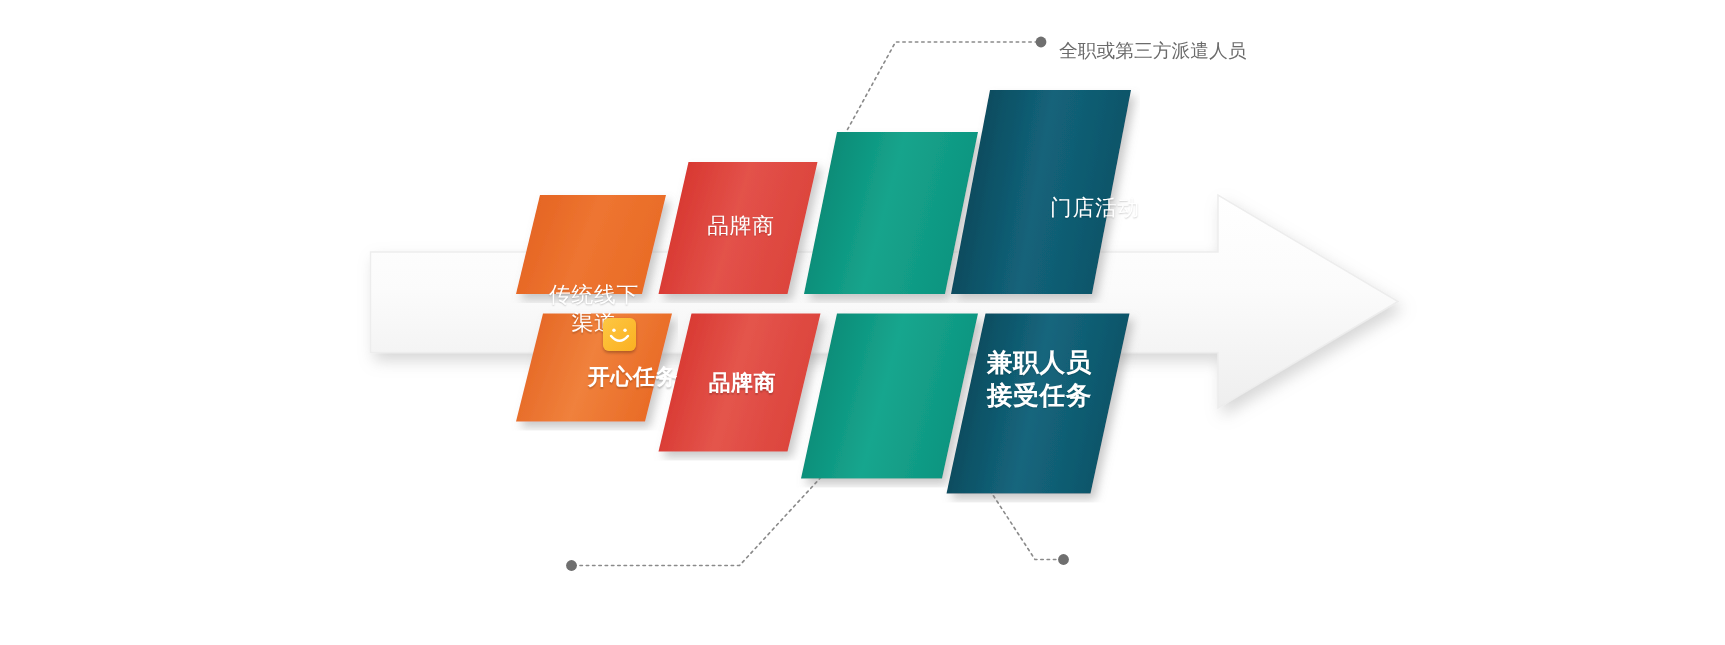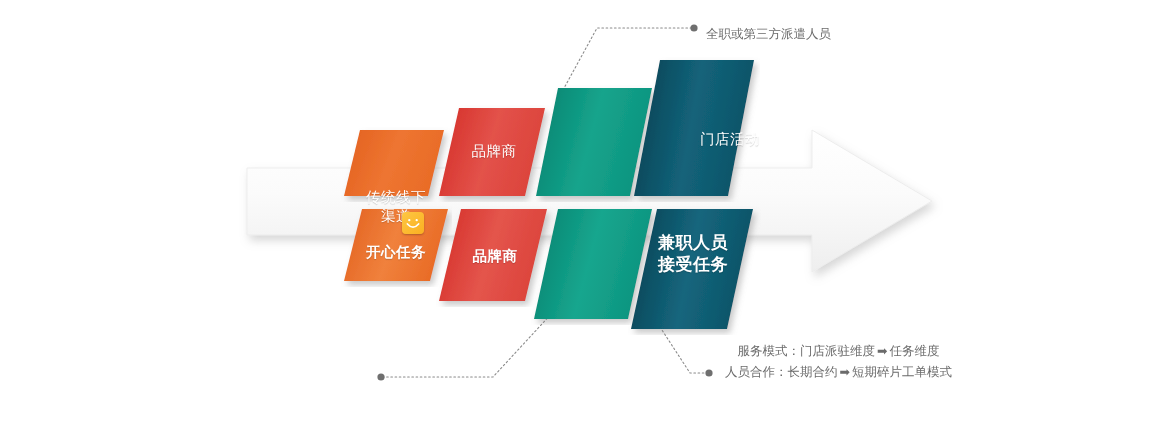--- a/index.html
+++ b/index.html
@@ -63,21 +63,20 @@
   }
   .app-icon svg { display: block; }
 
   
   .annot {
     position: absolute;
     color: #6b6b6b;
     font-size: 12.5px;
     line-height: 21px;
     white-space: nowrap;
-    text-align: center;
   }
   .annot .line { display: block; }
   .arrow-glyph { font-family: "DejaVu Sans", sans-serif; padding: 0 2px; }
 
   .connector-layer {
     position: absolute; left: 0; top: 0;
     width: 1150px; height: 430px;
   }
 </style>
 </head>
@@ -217,21 +216,21 @@
 
       <div class="app-icon" style="left:62px; top:9px;">
         <svg viewBox="0 0 22 22" width="22" height="22">
           <rect x="0" y="0" width="22" height="22" rx="4" fill="none"></rect>
           <circle cx="7.3" cy="8.2" r="1.15" fill="#ffffff"></circle>
           <circle cx="14.7" cy="8.2" r="1.15" fill="#ffffff"></circle>
           <path d="M 5.4,12.0 Q 11,18.4 16.6,12.0" fill="none" stroke="#ffffff" stroke-width="1.7" stroke-linecap="round"></path>
         </svg>
       </div>
 
-      <div class="tile-label" style="top:40px; font-size:14.5px;">
+      <div class="tile-label" style="top:40px; font-size:14.5px;text-align:right;">
         <span>开心任务</span>
       </div>
     </div>
 
     <div class="tile" style="left:435px; top:203px; width:120px; height:104px;">
       <svg class="tile-shape" viewBox="0 0 120 104">
         <defs>
           <linearGradient id="gRdB" x1="0" y1="0" x2="1" y2="0.25">
             <stop offset="0%" stop-color="#D32C26"></stop>
               <stop offset="55%" stop-color="#E4554C"></stop>
@@ -283,22 +282,14 @@
         <span>接受任务</span>
       </div>
     </div>
   </div>
 
   <div class="annot" style="left:706px; top:23px;">
     <span class="line">全职或第三方派遣人员</span>
   </div>
 
 
-  <div class="annot" style="left:725px; top:340px;">
-    <span class="line">
-      <span>服务模式：</span><span>门店派驻维度</span><span class="arrow-glyph">➡</span><span>任务维度</span>
-    </span>
-    <span class="line">
-      <span>人员合作：</span><span>长期合约</span><span class="arrow-glyph">➡</span><span>短期碎片工单模式</span>
-    </span>
-  </div>
 
 </div>
 
 </body></html>

